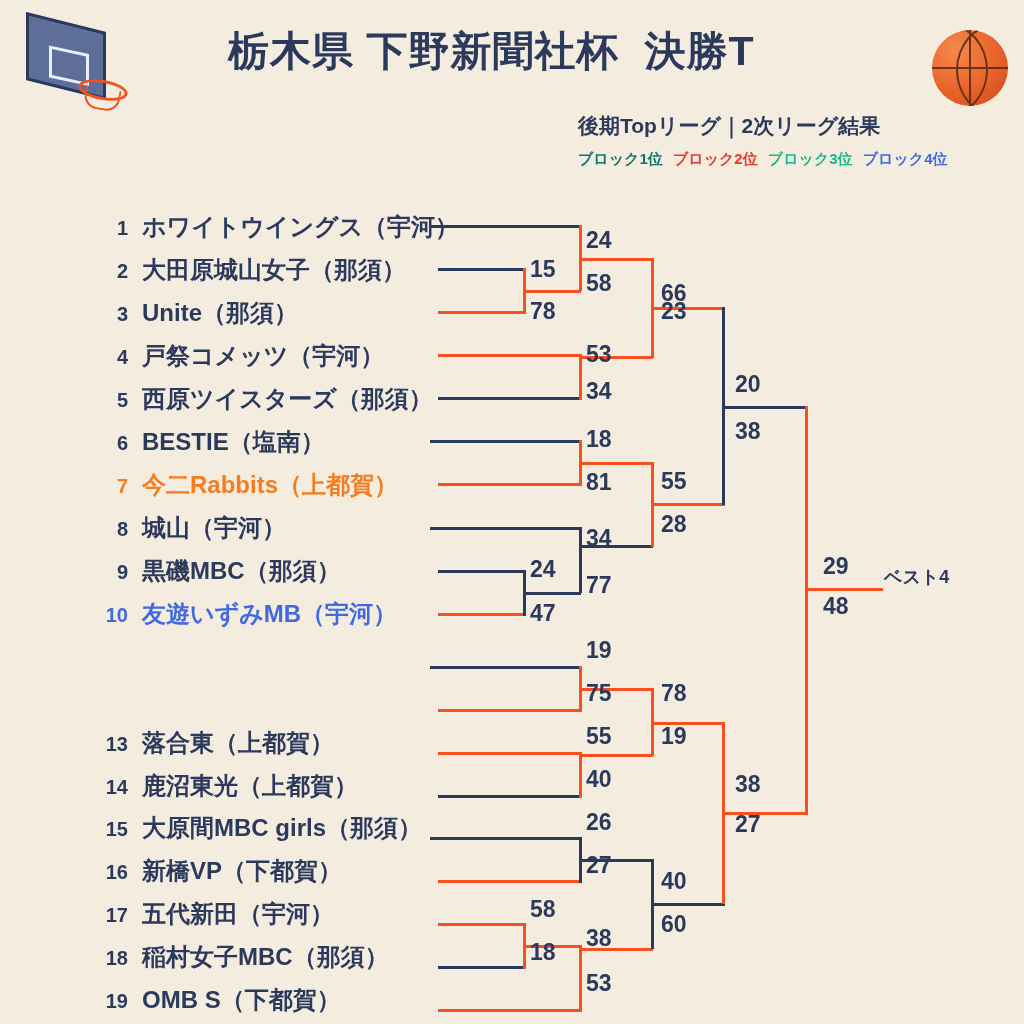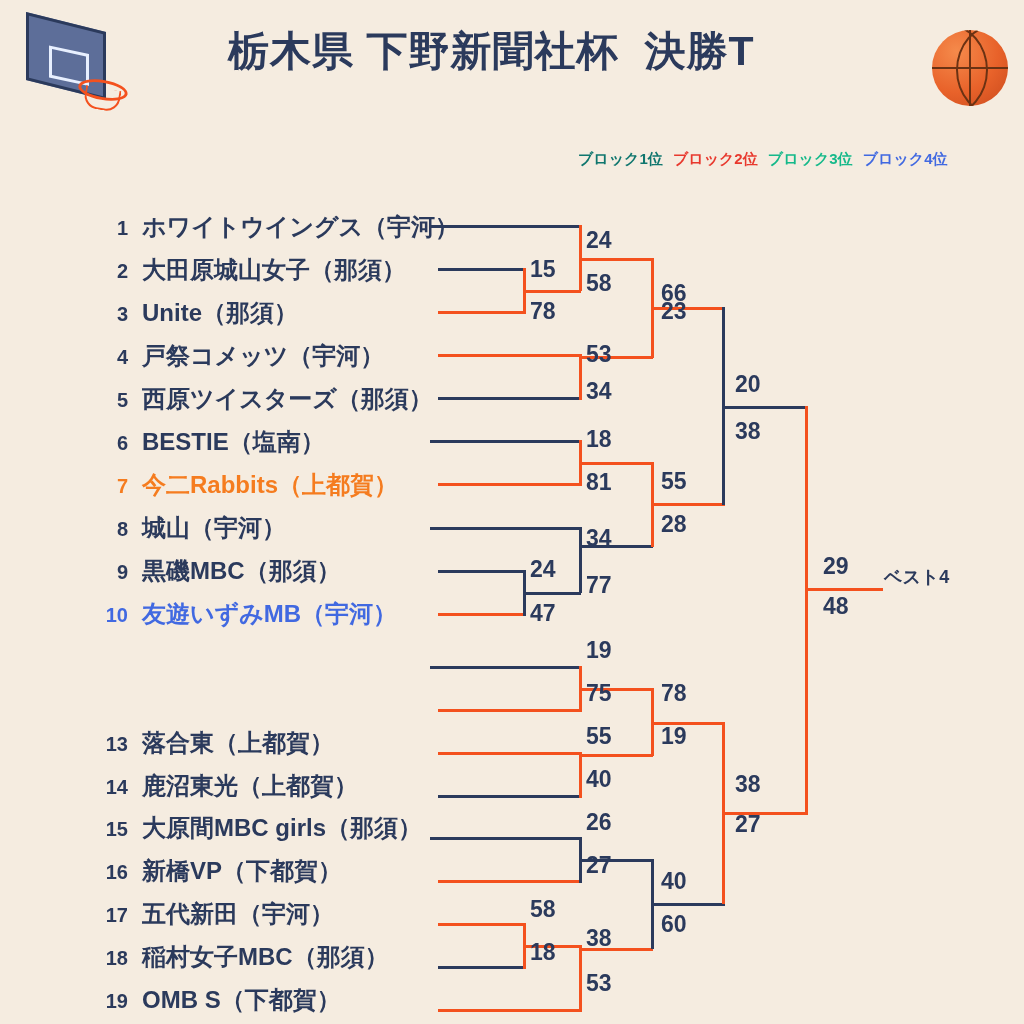--- a/index.html
+++ b/index.html
@@ -115,20 +115,21 @@
   <div id="ball" class="abs">
     <div id="ballc1"></div>
       <div id="ballc2"></div>
   </div>
 
   <div id="title" class="abs">
     <span>栃木県 下野新聞社杯</span><span class="gap"></span><span>決勝T</span>
   </div>
 
 
+  <div id="subtitle" class="abs">後期Topリーグ｜2次リーグ結果</div>
 
   <div id="legend" class="abs">
     <span style="color:#0f766e">ブロック1位</span>
     <span style="color:#e8392e">ブロック2位</span>
     <span style="color:#15b98a">ブロック3位</span>
     <span style="color:#4169e1">ブロック4位</span>
   </div>
 
   <div class="team-row" style="top:211px"><span class="seed c-navy">1</span><span class="tname c-navy">ホワイトウイングス（宇河）</span></div>
   <div class="team-row" style="top:254px"><span class="seed c-navy">2</span><span class="tname c-navy">大田原城山女子（那須）</span></div>

